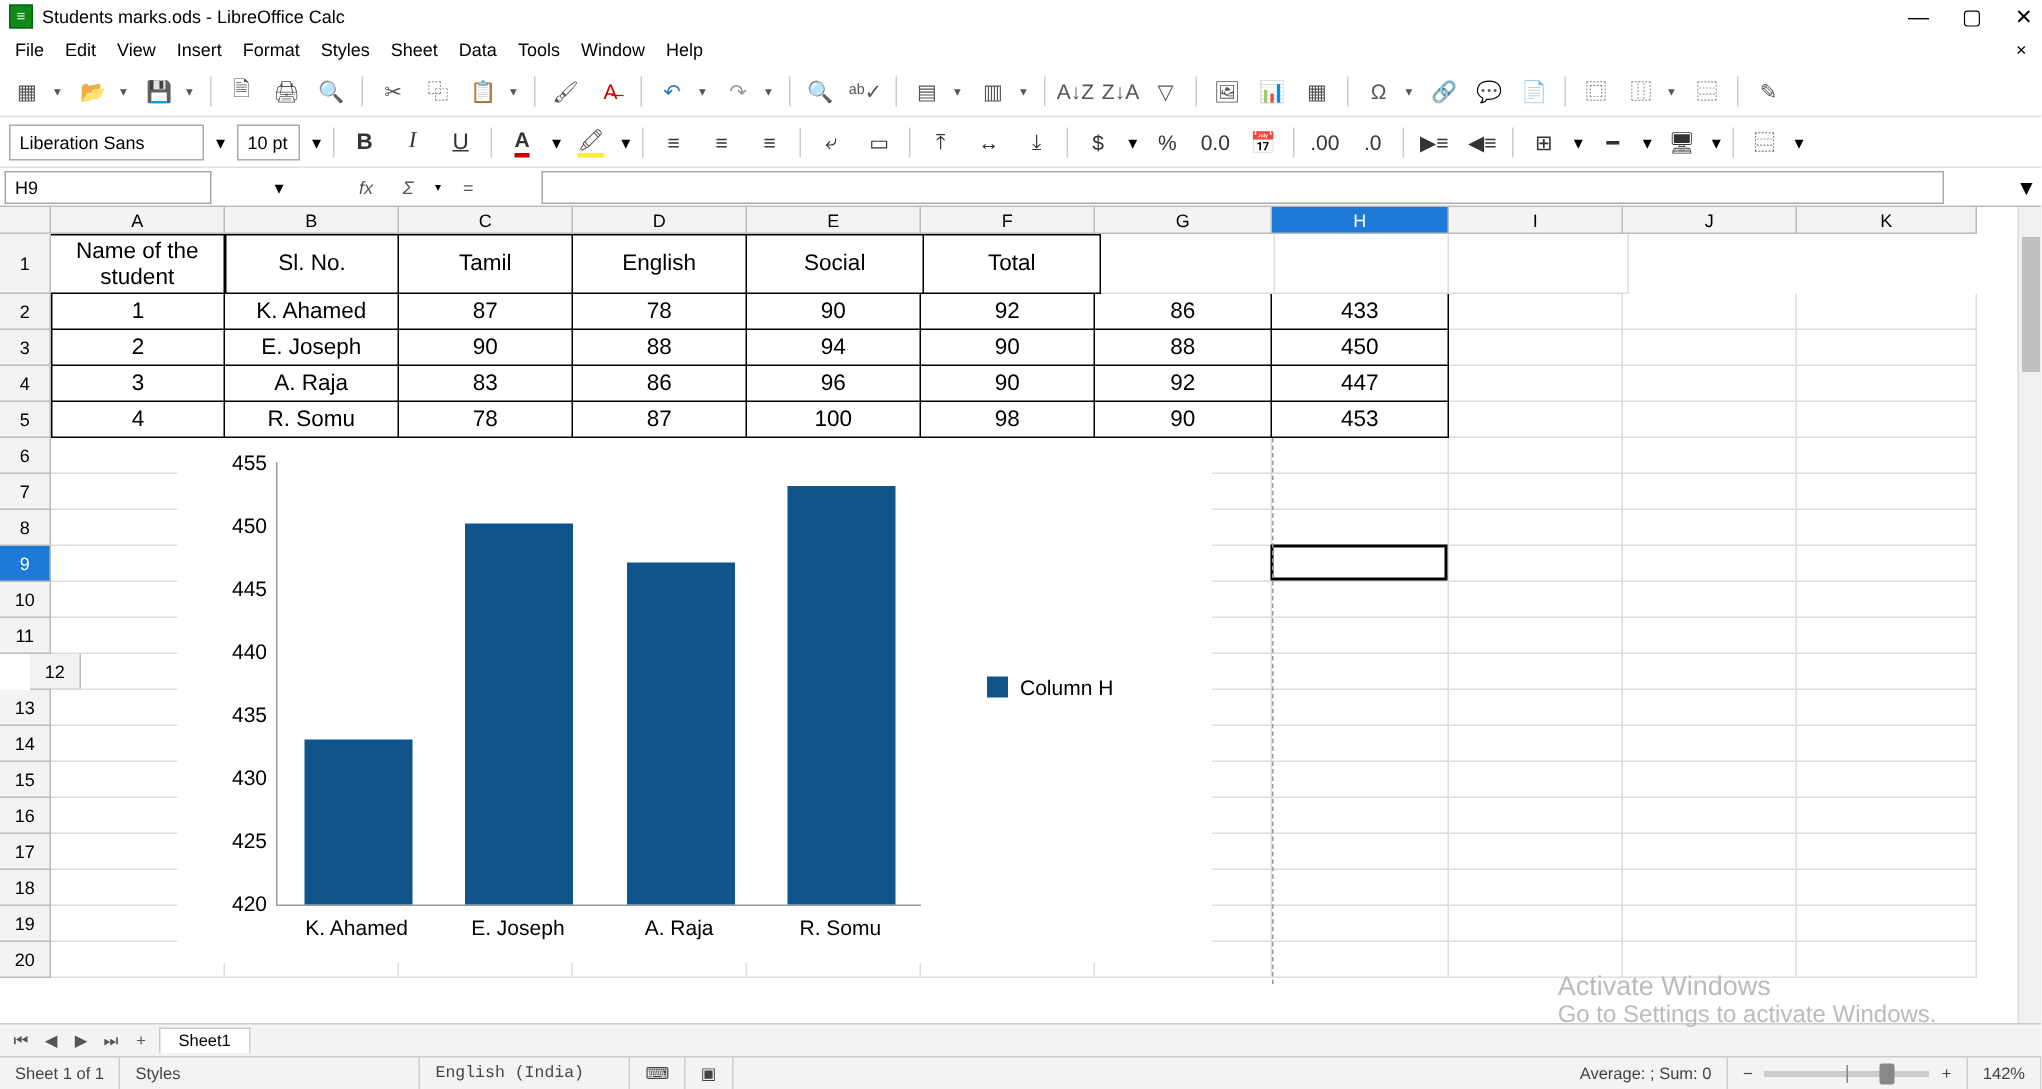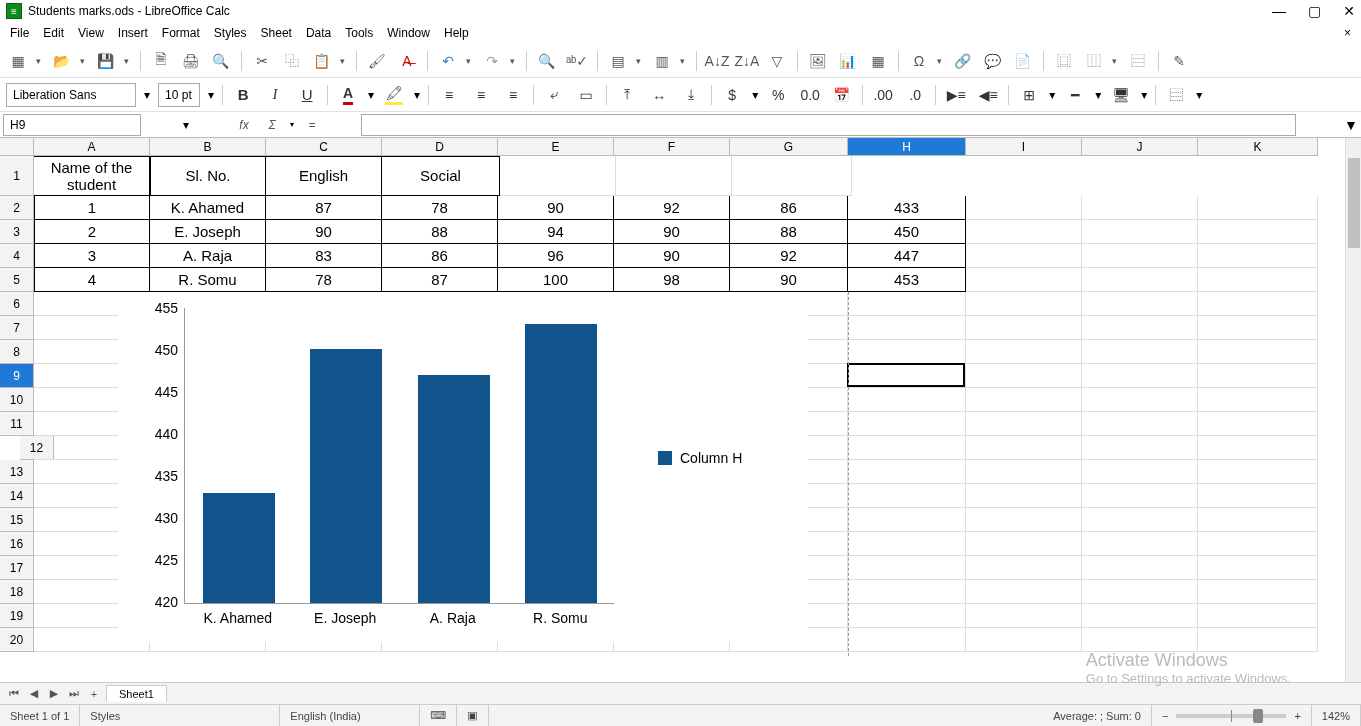--- a/index.html
+++ b/index.html
@@ -65,21 +65,21 @@
 .sheet-tabs-bar { height: 22px; display: flex; align-items: center; background: #f3f3f3; border-top: 1px solid #ccc; padding: 0 6px; gap: 4px; }
 .nav-btn { width: 16px; height: 16px; display: flex; align-items: center; justify-content: center; font-size: 11px; color: #555; }
 .sheet-tab { padding: 2px 12px; background: #fff; border: 1px solid #ccc; border-bottom: none; font-size: 11px; }
 .status-bar { height: 22px; display: flex; align-items: center; background: #f3f3f3; border-top: 1px solid #ccc; font-size: 11px; color: #444; }
 .status-bar > div { padding: 0 10px; border-right: 1px solid #ccc; height: 100%; display: flex; align-items: center; }
 .status-spacer { flex: 1; border: none !important; }
 .zoom-slider { width: 110px; height: 4px; background: #ccc; position: relative; margin: 0 8px; }
 .zoom-slider .zmark { position: absolute; top: -4px; width: 1px; height: 12px; background: #888; left: 50%; }
 .zoom-slider .zhandle { position: absolute; top: -5px; width: 10px; height: 14px; background: #888; border-radius: 2px; left: 70%; }
 .watermark { position: absolute; right: 70px; bottom: 40px; color: #bbb; font-size: 18px; pointer-events: none; }
-.watermark small { font-size: 13px; display: block; }
+.watermark small { font-size: 16px; display: block; }
 </style>
 </head>
 <body>
 
 <div class="title-bar">
   <div class="doc-icon">≡</div>
   <div class="title">Students marks.ods - LibreOffice Calc</div>
   <div class="win-controls">
     <span>—</span>
     <span>▢</span>
@@ -258,22 +258,24 @@
         <div class="row-header" style="height: 24px;">16</div>
         <div class="row-header" style="height: 24px;">17</div>
         <div class="row-header" style="height: 24px;">18</div>
         <div class="row-header" style="height: 24px;">19</div>
         <div class="row-header" style="height: 24px;">20</div>
       </div>
       <div class="cells">
         <div class="row" style="height: 40px;">
           <div class="cell data-border data-border-top header-cell two-line" style="width: 116px; height: 40px;">Name of the<br>student</div>
           <div class="cell data-border data-border-top data-border-left header-cell" style="width: 116px; height: 40px;">Sl. No.</div>
+          <div class="cell data-border data-border-top header-cell" style="width: 116px; height: 40px;">Tamil</div>
           <div class="cell data-border data-border-top header-cell" style="width: 116px; height: 40px;">English</div>
           <div class="cell data-border data-border-top header-cell" style="width: 118px; height: 40px;">Social</div>
+          <div class="cell data-border data-border-top header-cell" style="width: 118px; height: 40px;">Total</div>
           <div class="cell" style="width: 116px; height: 40px;"></div>
           <div class="cell" style="width: 116px; height: 40px;"></div>
           <div class="cell" style="width: 120px; height: 40px;"></div>
         </div>
         <div class="row" style="height: 24px;">
           <div class="cell data-border data-border-left" style="width: 116px; height: 24px;">1</div>
           <div class="cell data-border" style="width: 116px; height: 24px;">K. Ahamed</div>
           <div class="cell data-border" style="width: 116px; height: 24px;">87</div>
           <div class="cell data-border" style="width: 116px; height: 24px;">78</div>
           <div class="cell data-border" style="width: 116px; height: 24px;">90</div>
@@ -560,21 +562,21 @@
   <div class="nav-btn">◀</div>
   <div class="nav-btn">▶</div>
   <div class="nav-btn">⏭</div>
   <div class="nav-btn">+</div>
   <div class="sheet-tab">Sheet1</div>
 </div>
 
 <div class="status-bar">
   <div>Sheet 1 of 1</div>
   <div style="min-width:200px;">Styles</div>
-  <div style="min-width:140px;">English (India)</div>
+  <div style="min-width:140px;font-family:Liberation Mono, monospace;">English (India)</div>
   <div>⌨</div>
   <div>▣</div>
   <div class="status-spacer"></div>
   <div>Average: ; Sum: 0</div>
   <div style="display:flex;align-items:center;">
     <span>−</span>
     <div class="zoom-slider">
         <div class="zmark"></div>
         <div class="zhandle"></div>
       </div>

